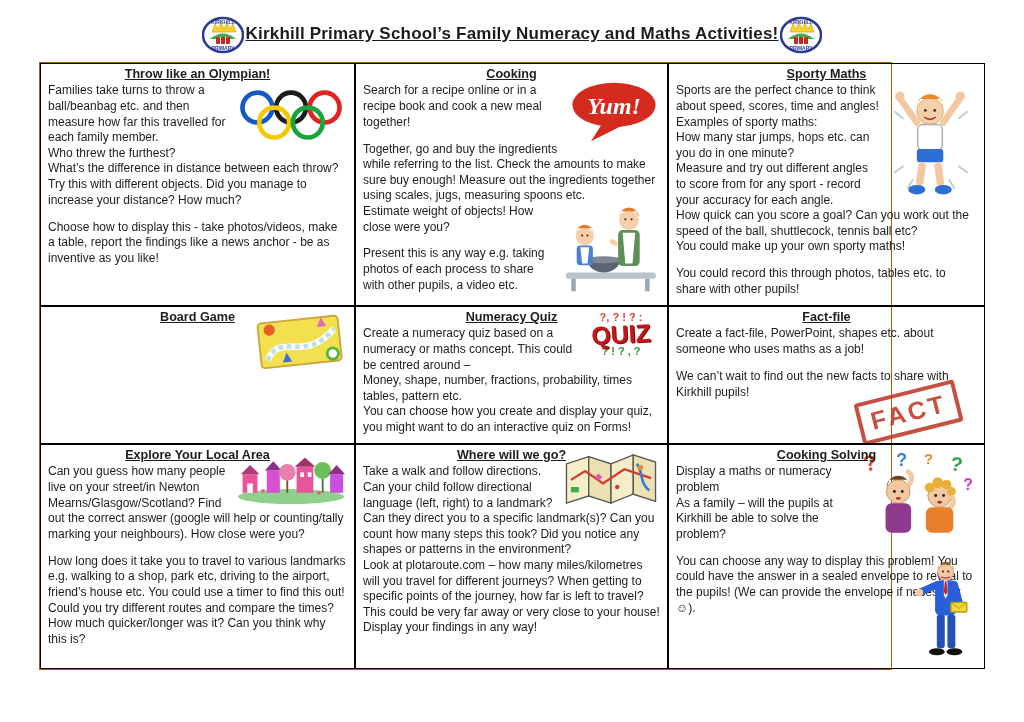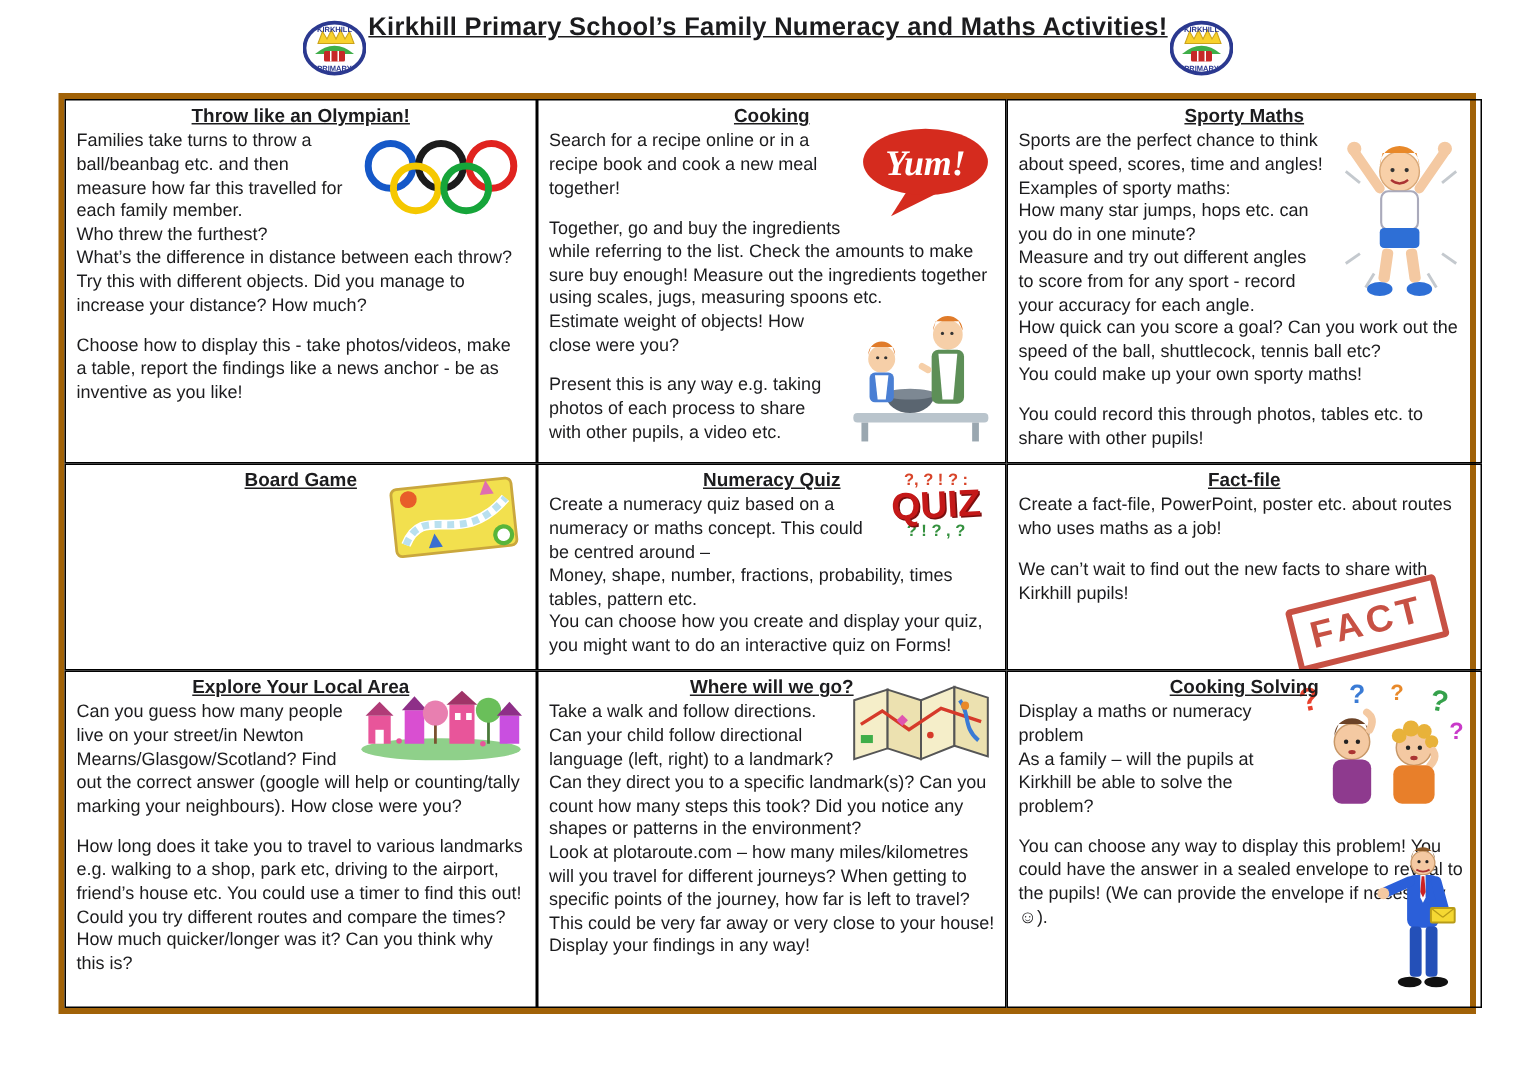--- a/index.html
+++ b/index.html
@@ -1,26 +1,26 @@
 <!DOCTYPE html>
 <html><head>
 <meta charset="utf-8">
 <style>
   html,body{margin:0;padding:0}
   body{
     width:1024px;height:722px;background:#fff;overflow:hidden;
     font-family:"Liberation Sans",sans-serif;color:#1c1c1e;
   }
-  .header{display:flex;justify-content:center;gap:2px;padding-top:8px;height:52px}
+  .header{display:flex;justify-content:center;align-items:center;gap:2px;padding-top:8px;height:52px}
   .page-title{font-size:17px;font-weight:700;text-decoration:underline;letter-spacing:.2px}
   .logo{flex:0 0 auto}
   .grid{
-    margin:2px 0 0 39px;width:945px;
+    margin:2px 0 0 39px;width:853px;
     display:grid;grid-template-columns:315px 313px 317px;grid-template-rows:243px 138px 225px;
-    border:4px solid #a16207;box-sizing:border-box;background:#fff;
+    border:1px solid #a16207;box-sizing:border-box;background:#fff;
   }
   .cell{
     border:1px solid #000;box-sizing:border-box;padding:2px 7px 3px;overflow:hidden;
     position:relative;font-size:12px;line-height:1.3;
   }
   .cell-title{text-align:center;font-weight:700;text-decoration:underline;font-size:12.6px;margin-bottom:1px}
   .ln{margin:0}
   .ln.blank{height:.95em}
   .art{float:right}
   .art-rings{width:112px;height:62px;margin:2px 0 2px 6px}
@@ -207,21 +207,21 @@
     <div>
         <p class="ln">Create a numeracy quiz based on a numeracy or maths concept.  This could be centred around –</p>
         <p class="ln">Money, shape, number, fractions, probability, times tables, pattern etc.</p>
         <p class="ln">You can choose how you create and display your quiz, you might want to do an interactive quiz on Forms!</p>
       </div>
   </div>
 
   <div class="cell">
     <div class="cell-title">Fact-file</div>
     <div>
-        <p class="ln">Create a fact-file, PowerPoint, poster etc. about routes who uses maths as a job!</p>
+        <p class="ln">Create a fact-file, PowerPoint, shapes etc. about someone who uses maths as a job!</p>
         <p class="ln blank"></p>
         <p class="ln">We can’t wait to find out the new facts to share with Kirkhill pupils!</p>
       </div>
     <div class="fact-stamp">FACT</div>
   </div>
 
   <div class="cell">
     <div class="cell-title">Explore Your Local Area</div>
     <div class="art art-houses">
       <svg width="112" height="54" viewBox="0 0 120 58">

